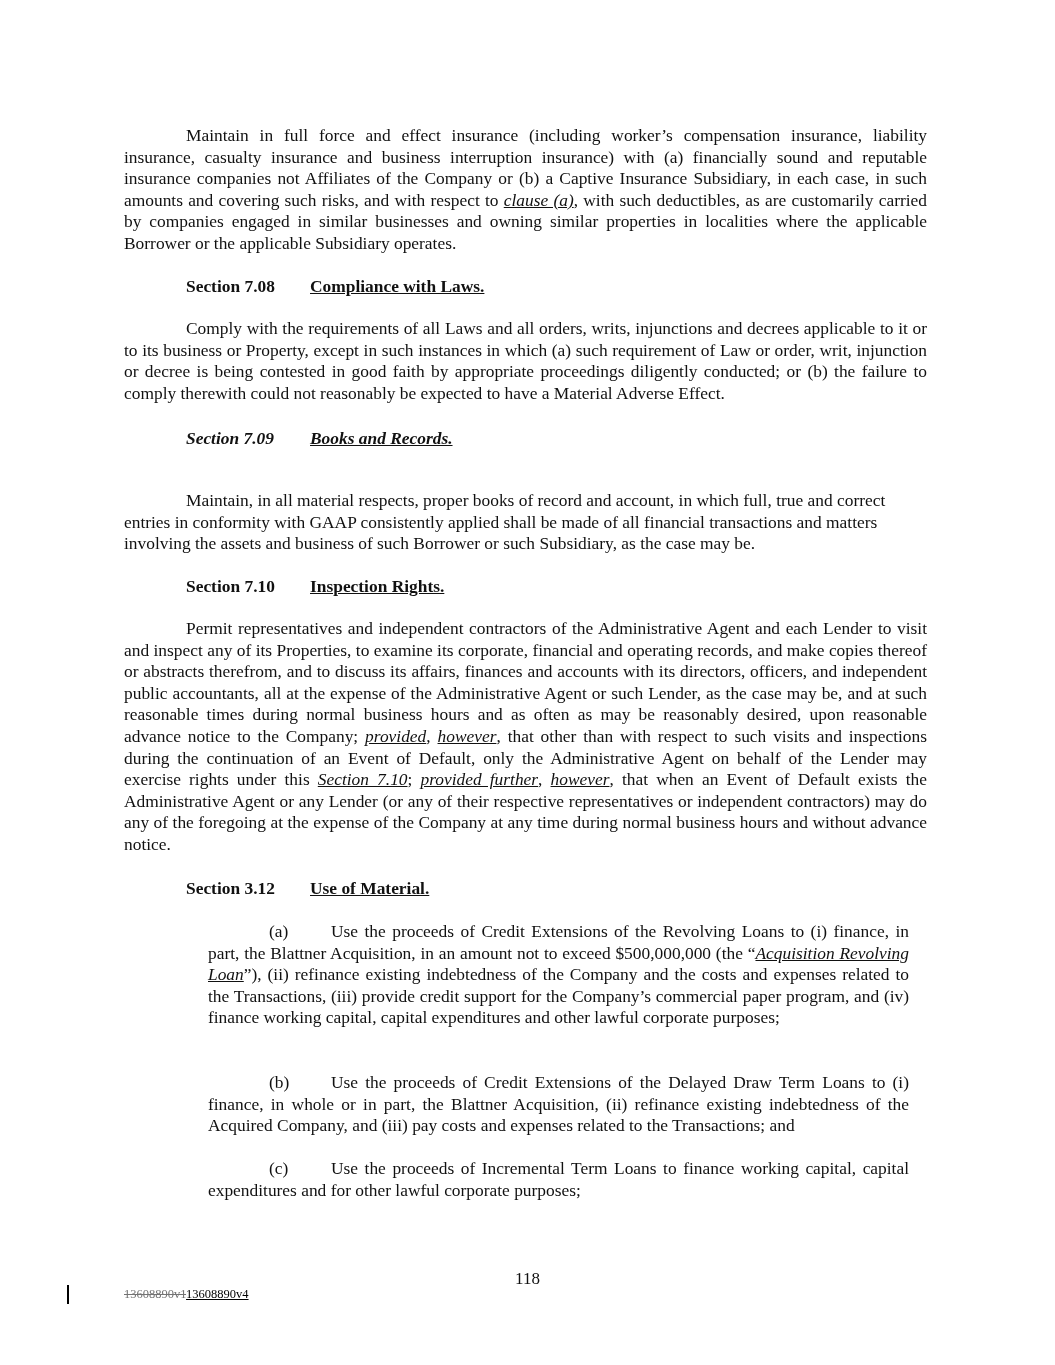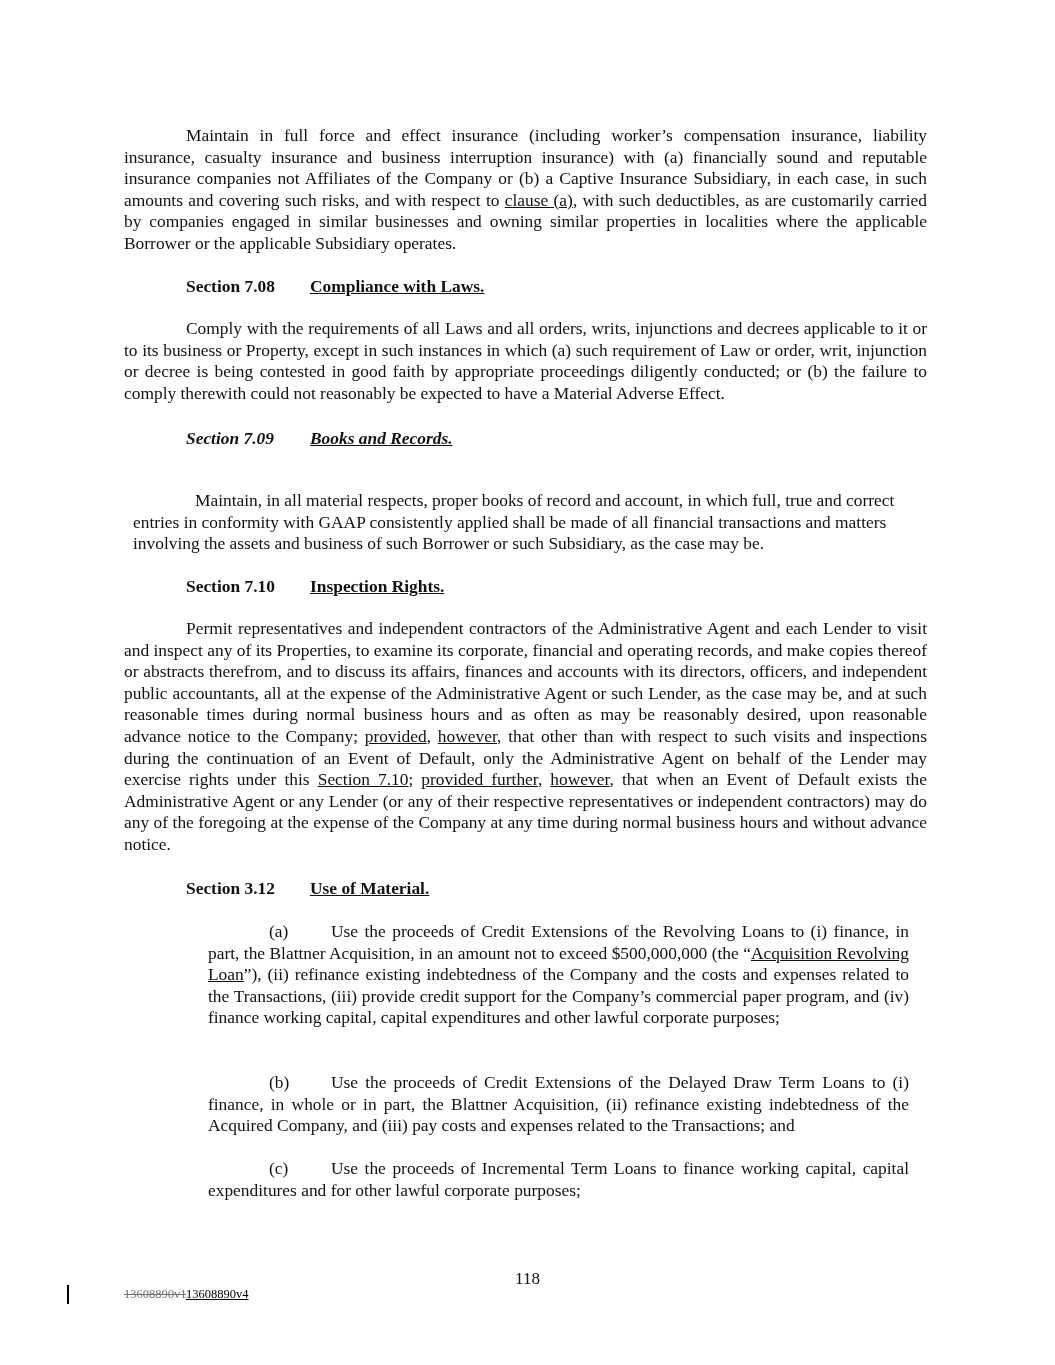--- a/index.html
+++ b/index.html
@@ -38,21 +38,21 @@
       font-weight: bold;
       white-space: nowrap;
     }
     .heading .sec-num {
       display: inline-block;
       width: 124px;
     }
     .heading .sec-title {
       text-decoration: underline;
     }
-    .u { text-decoration: underline; }
+    .u { text-decoration: underline; font-style: italic; }
     .sub {
       position: absolute;
       left: 208px;
       width: 701px;
       margin: 0;
       text-align: justify;
       text-indent: 61px;
     }
     .sub .label {
       display: inline-block;
@@ -100,21 +100,21 @@
   <p class="block indent-first" style="top:125px;"><span>Maintain in full force and effect insurance (including worker’s compensation insurance, liability insurance, casualty insurance and business interruption insurance) with (a) financially sound and reputable insurance companies not Affiliates of the Company or (b) a Captive Insurance Subsidiary, in each case, in such amounts and covering such risks, and with respect to </span><span class="u">clause (a)</span><span>, with such deductibles, as are customarily carried by companies engaged in similar businesses and owning similar properties in localities where the applicable Borrower or the applicable Subsidiary operates.</span></p>
 
   <div class="heading" style="top:276px;">
     <span class="sec-num">Section 7.08</span><span class="sec-title">Compliance with Laws.</span>
   </div>
   <p class="block indent-first" style="top:318px;">Comply with the requirements of all Laws and all orders, writs, injunctions and decrees applicable to it or to its business or Property, except in such instances in which (a) such requirement of Law or order, writ, injunction or decree is being contested in good faith by appropriate proceedings diligently conducted; or (b) the failure to comply therewith could not reasonably be expected to have a Material Adverse Effect.</p>
 
   <div class="heading" style="top:428px;font-style:italic;">
     <span class="sec-num">Section 7.09</span><span class="sec-title">Books and Records.</span>
   </div>
-  <p class="block indent-first" style="top:490px; text-align:left;margin-left:9px;">Maintain, in all material respects, proper books of record and account, in which full, true and correct entries in conformity with GAAP consistently applied shall be made of all financial transactions and matters involving the assets and business of such Borrower or such Subsidiary, as the case may be.</p>
+  <p class="block indent-first" style="top:490px; text-align:left;">Maintain, in all material respects, proper books of record and account, in which full, true and correct entries in conformity with GAAP consistently applied shall be made of all financial transactions and matters involving the assets and business of such Borrower or such Subsidiary, as the case may be.</p>
 
   <div class="heading" style="top:576px;">
     <span class="sec-num">Section 7.10</span><span class="sec-title">Inspection Rights.</span>
   </div>
   <p class="block indent-first" style="top:618px;"><span>Permit representatives and independent contractors of the Administrative Agent and each Lender to visit and inspect any of its Properties, to examine its corporate, financial and operating records, and make copies thereof or abstracts therefrom, and to discuss its affairs, finances and accounts with its directors, officers, and independent public accountants, all at the expense of the Administrative Agent or such Lender, as the case may be, and at such reasonable times during normal business hours and as often as may be reasonably desired, upon reasonable advance notice to the Company; </span><span class="u">provided</span><span>, </span><span class="u">however</span><span>, that other than with respect to such visits and inspections during the continuation of an Event of Default, only the Administrative Agent on behalf of the Lender may exercise rights under this </span><span class="u">Section 7.10</span><span>; </span><span class="u">provided further</span><span>, </span><span class="u">however</span><span>, that when an Event of Default exists the Administrative Agent or any Lender (or any of their respective representatives or independent contractors) may do any of the foregoing at the expense of the Company at any time during normal business hours and without advance notice.</span></p>
 
   <div class="heading" style="top:878px;">
     <span class="sec-num">Section 3.12</span><span class="sec-title">Use of Material.</span>
   </div>
 

